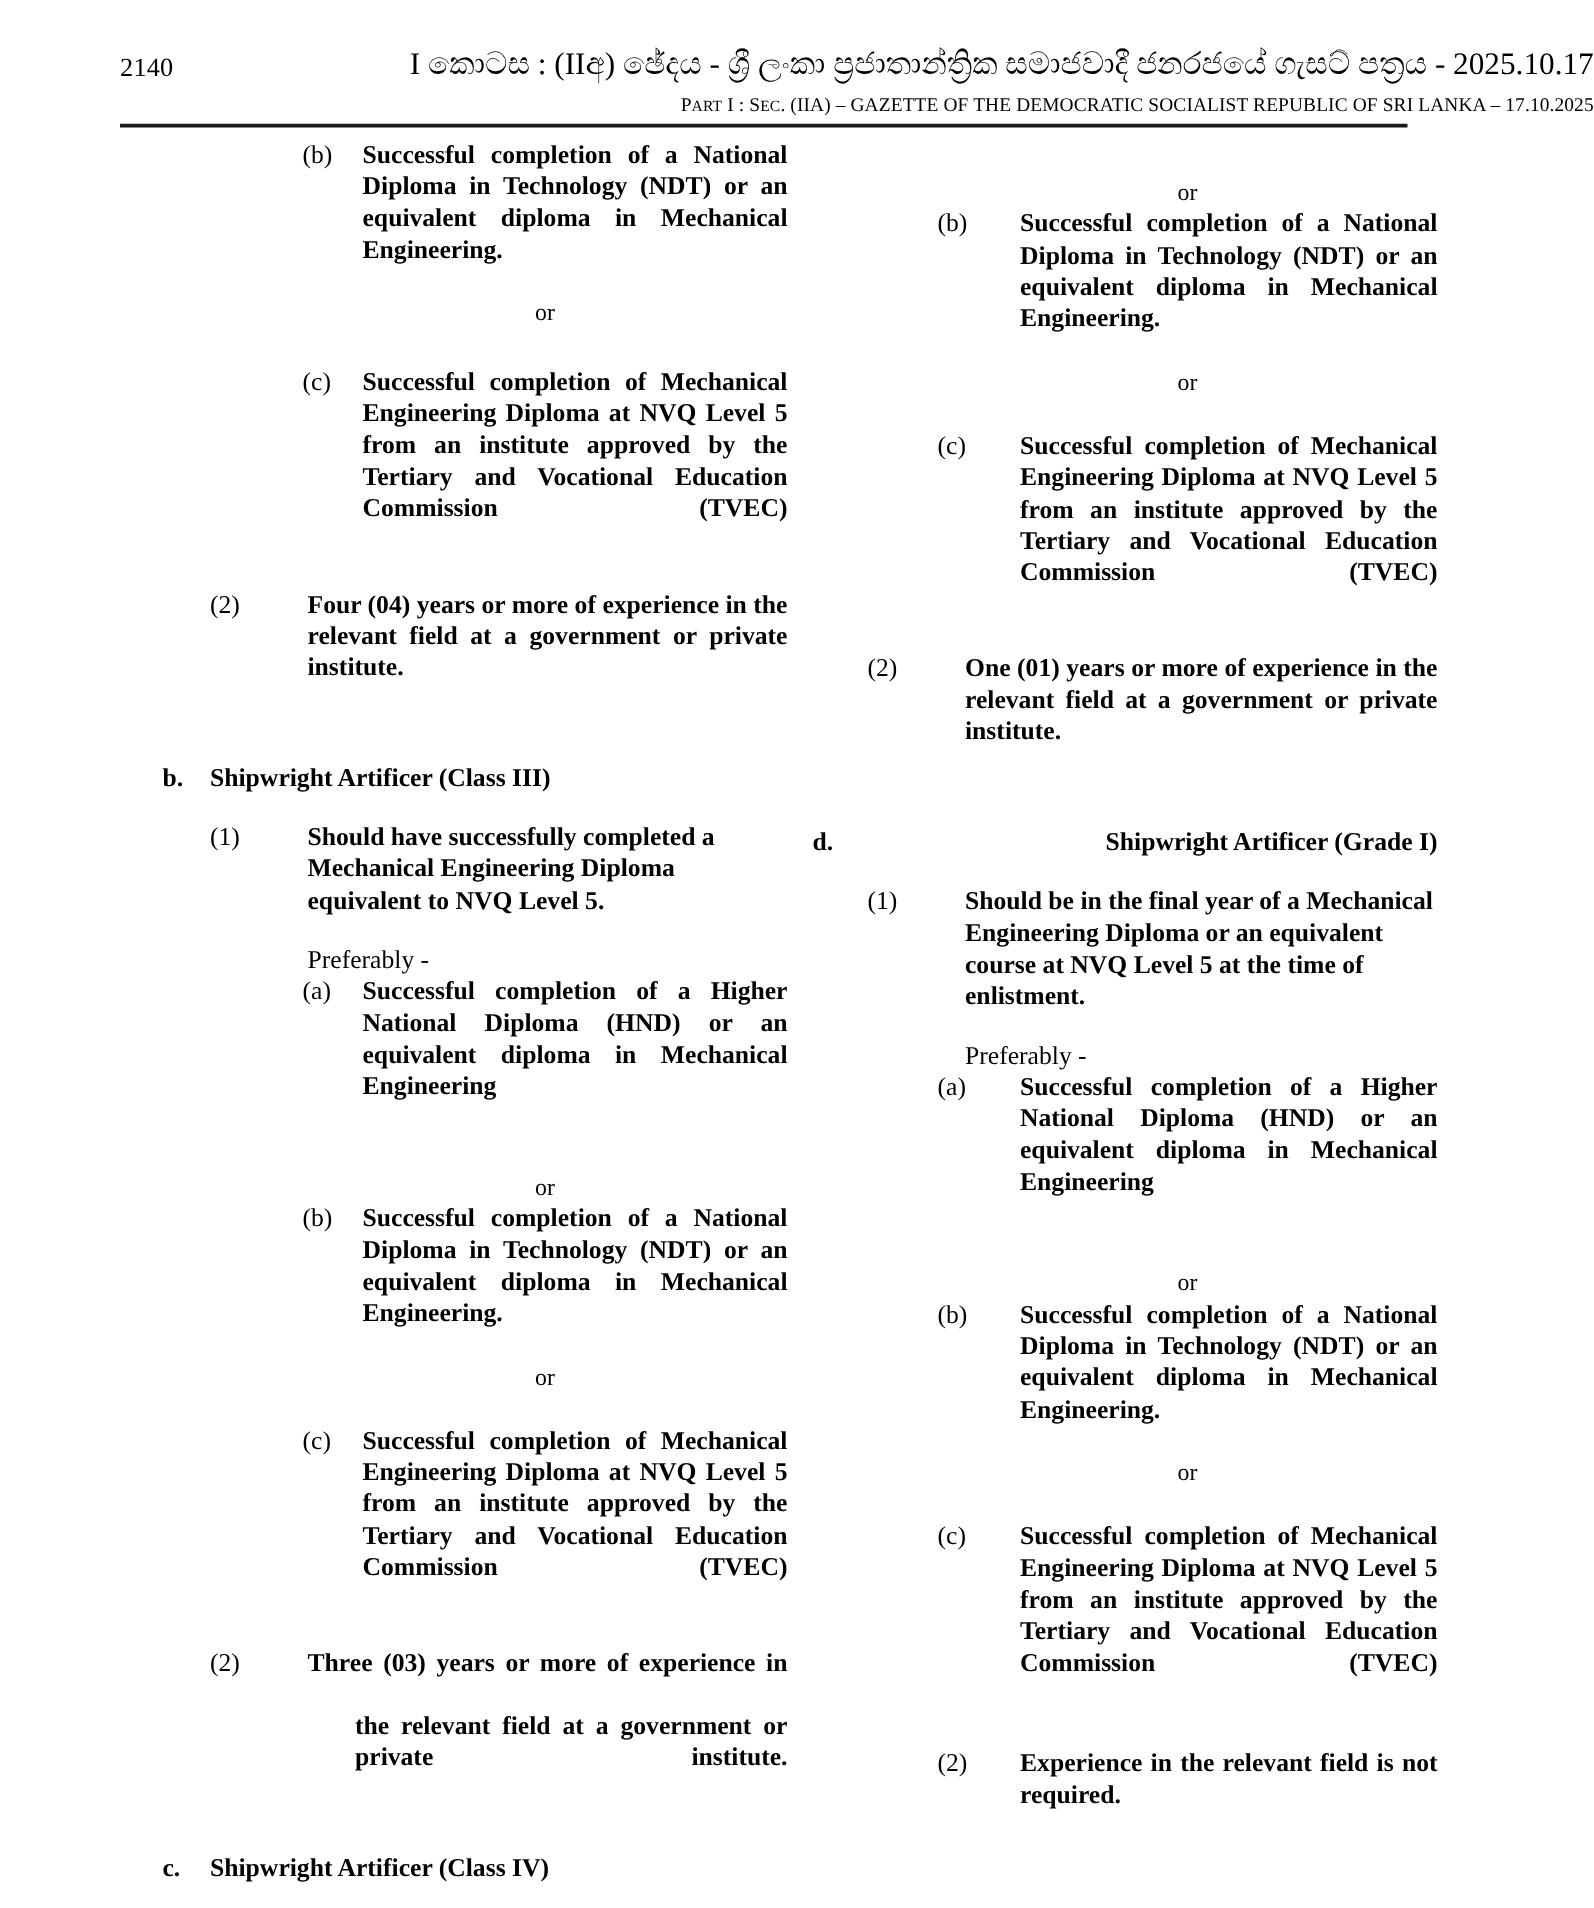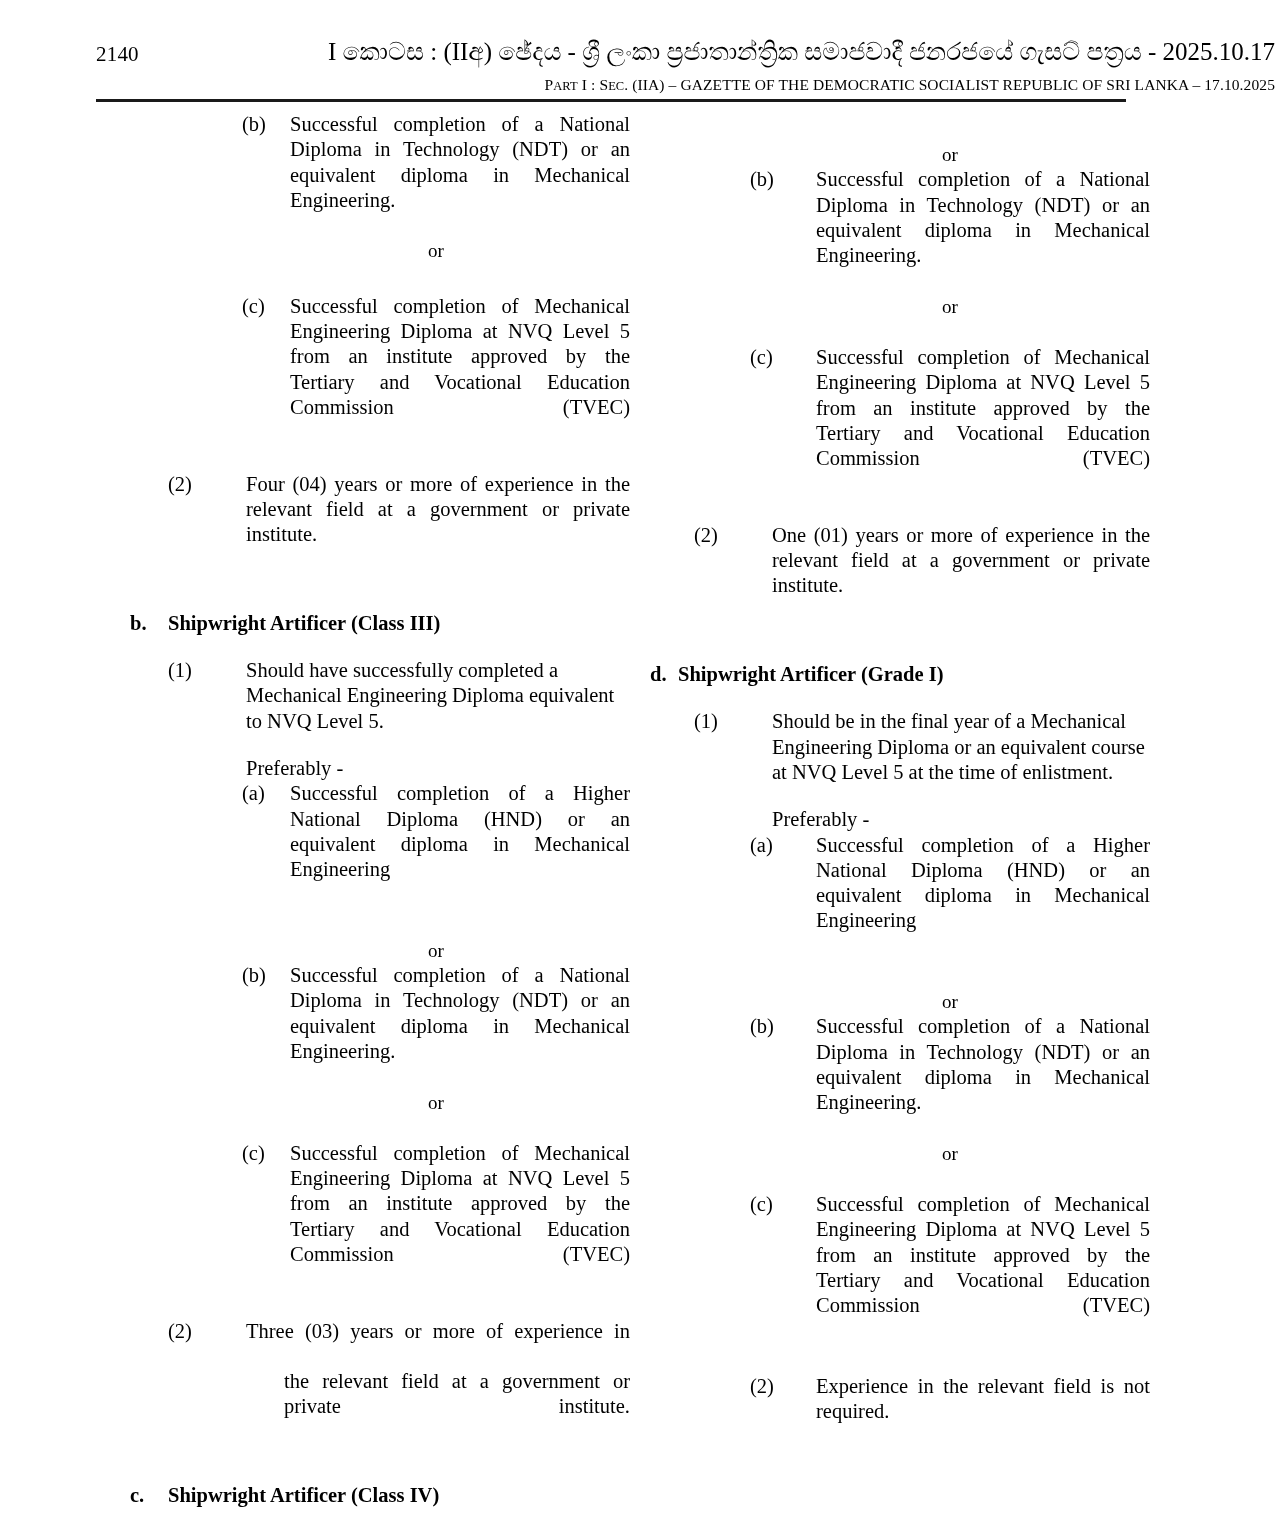--- a/index.html
+++ b/index.html
@@ -103,20 +103,21 @@
   }
   .item .mk {
     position: absolute;
     left: 0;
     top: 0;
     width: 46px;
     text-align: left;
   }
   .item .bd {
     display: block;
+    font-weight: bold;
   }
   .lvl-num    { margin-left: 38px; }
   .lvl-letter { margin-left: 112px; }
 
   .item.num  .bd  { margin-left: 78px; }
   .item.let  .bd  { margin-left: 48px; }
   .item.let-wide .mk { width: 66px; }
   .item.let-wide .bd { margin-left: 66px; }
 
   .sec-head {
@@ -287,21 +288,21 @@
 
       <div class="item num blk" style="margin-left:44px;">
         <span class="mk">(2)</span>
         <span class="bd jtext">One (01) years or more of experience in the relevant field at a government or private institute.</span>
       </div>
 
       <div class="sp38"></div>
 
       <div class="sec-head">
         <span class="mk" style="width:52px;">d.</span>
-        <span class="bd" style="margin-left:28px;">Shipwright Artificer (Grade I)</span>
+        <span class="bd" style="margin-left:52px;text-align:right;">Shipwright Artificer (Grade I)</span>
       </div>
 
       <div class="sp22"></div>
 
       <div class="item num blk nj" style="margin-left:44px;">
         <span class="mk">(1)</span>
         <span class="bd">Should be in the final year of a  Mechanical Engineering Diploma or an equivalent course at NVQ Level 5 at the time of enlistment.</span>
       </div>
 
       <div class="sp22"></div>

